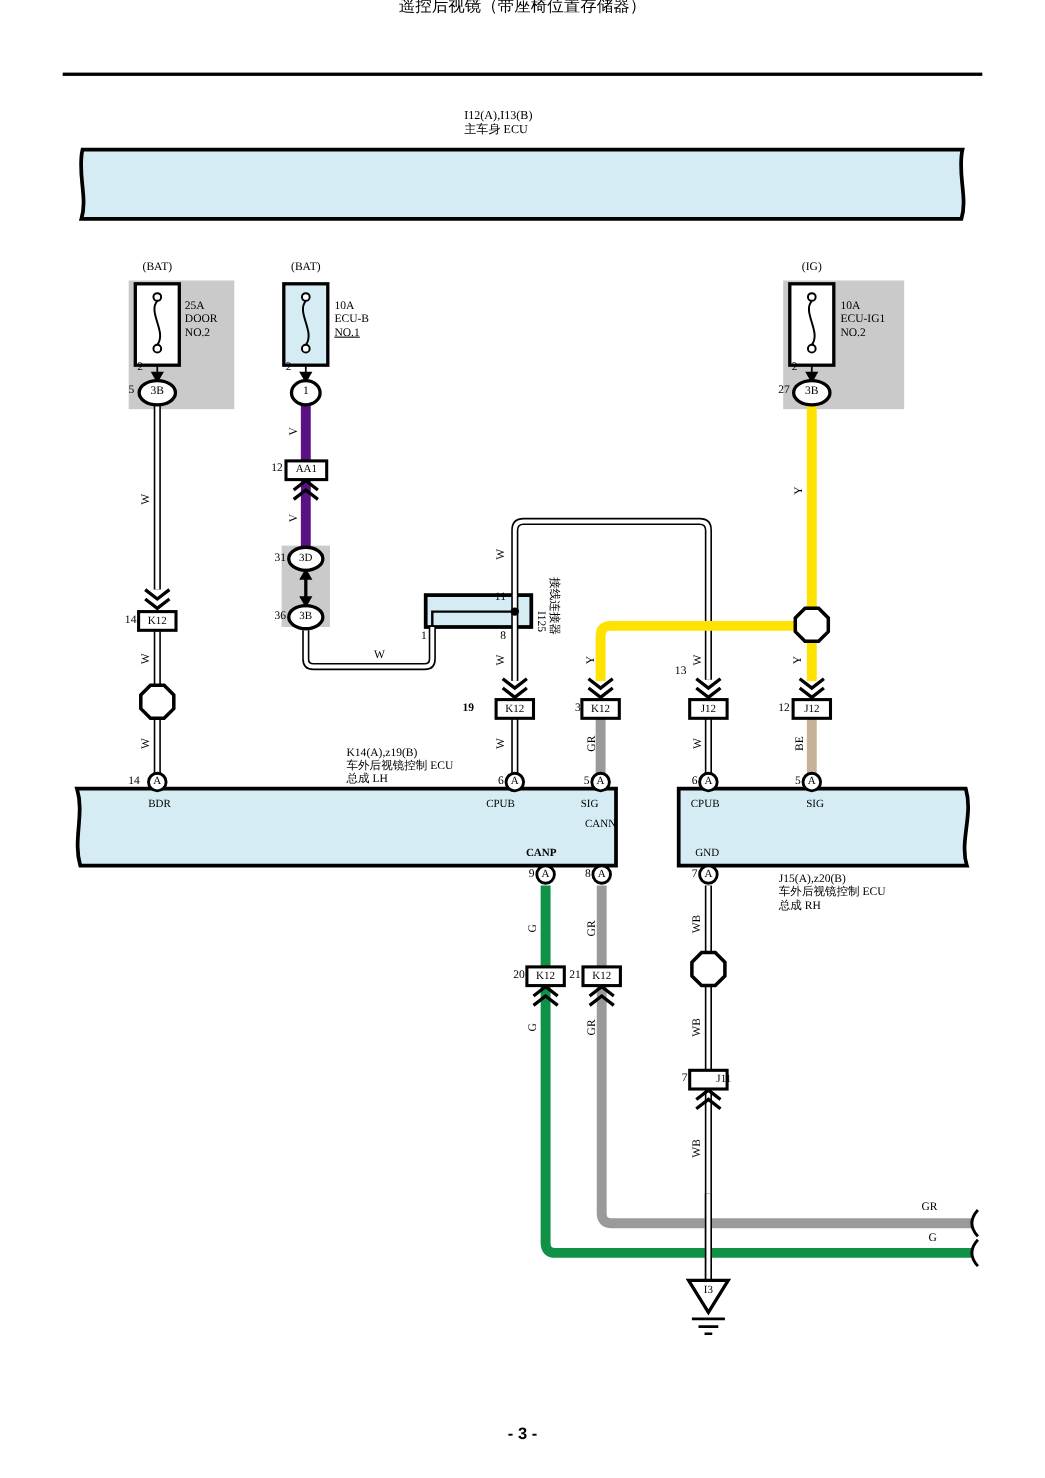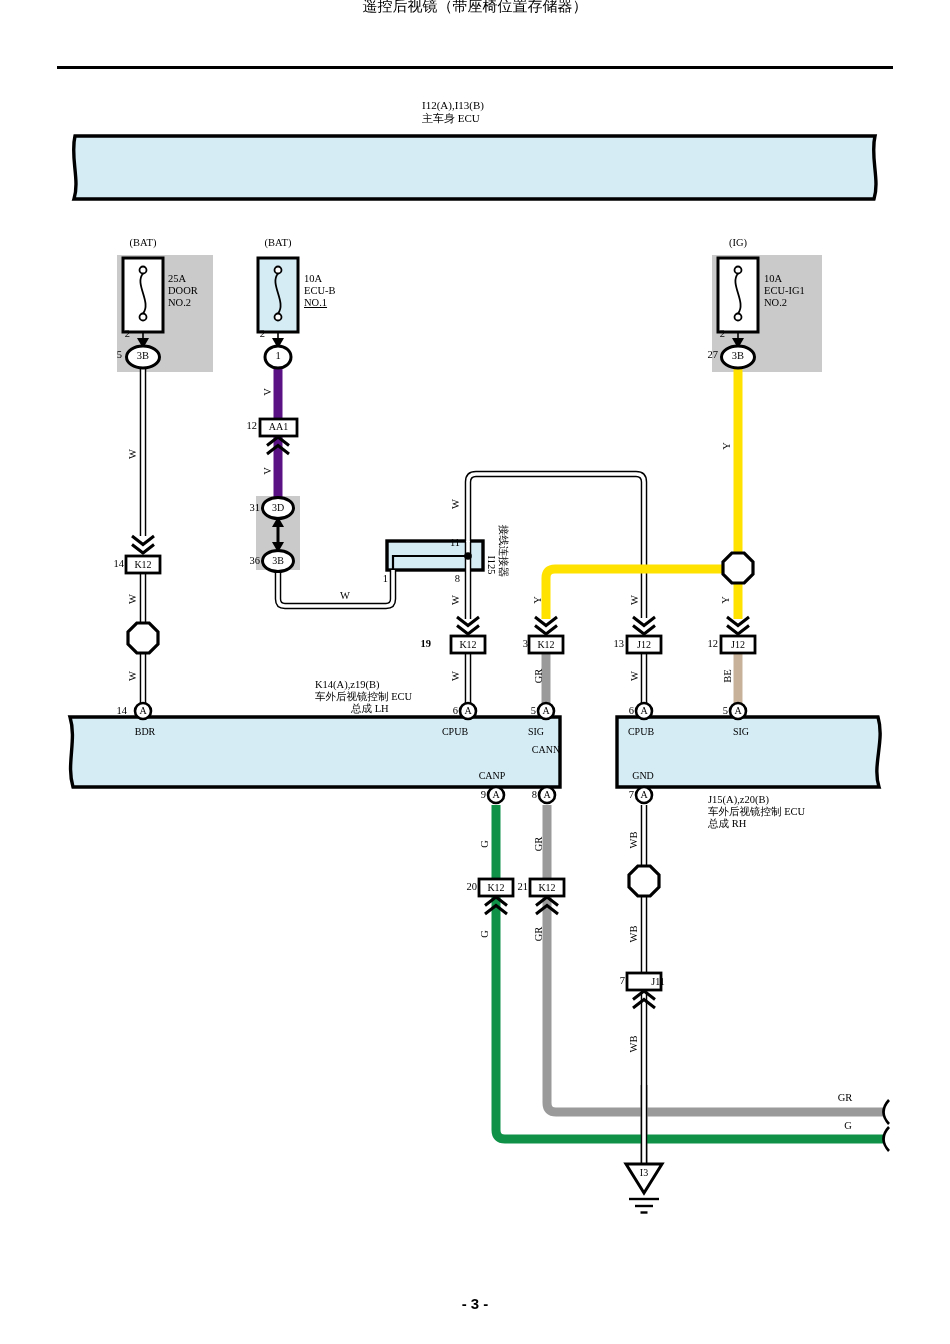--- a/index.html
+++ b/index.html
@@ -245,21 +245,21 @@
   <div class="t s10 ctr" style="left:248px;top:502px;width:60px;">3D</div>
   <div class="t rt" style="left:238px;top:555px;width:22px;">36</div>
   <div class="t s10 ctr" style="left:248px;top:555px;width:60px;">3B</div>
 
   <div class="t rt" style="left:100px;top:558px;width:24px;">14</div>
   <div class="t s10 ctr" style="left:126px;top:559px;width:34px;">K12</div>
   <div class="t rt" style="left:407px;top:638px;width:24px;font-weight:bold;">19</div>
   <div class="t s10 ctr" style="left:451px;top:639px;width:34px;">K12</div>
   <div class="t rt" style="left:504px;top:638px;width:24px;">3</div>
   <div class="t s10 ctr" style="left:529px;top:639px;width:34px;">K12</div>
-  <div class="t rt" style="left:600px;top:638px;width:24px;">13</div>
+  <div class="t rt" style="left:600px;top:605px;width:24px;">13</div>
   <div class="t s10 ctr" style="left:627px;top:639px;width:34px;">J12</div>
   <div class="t rt" style="left:694px;top:638px;width:24px;">12</div>
   <div class="t s10 ctr" style="left:721px;top:639px;width:34px;">J12</div>
   <div class="t rt" style="left:453px;top:881px;width:24px;">20</div>
   <div class="t s10 ctr" style="left:479px;top:882px;width:34px;">K12</div>
   <div class="t rt" style="left:504px;top:881px;width:24px;">21</div>
   <div class="t s10 ctr" style="left:530px;top:882px;width:34px;">K12</div>
   <div class="t rt" style="left:601px;top:975px;width:24px;">7</div>
   <div class="t s10 ctr" style="left:641px;top:976px;width:34px;">J11</div>
 
@@ -290,31 +290,31 @@
   <div class="t ctr rot" style="left:524px;top:838px;width:30px;">GR</div>
   <div class="t ctr rot" style="left:524px;top:928px;width:30px;">GR</div>
   <div class="t ctr rot" style="left:619px;top:834px;width:30px;">WB</div>
   <div class="t ctr rot" style="left:619px;top:928px;width:30px;">WB</div>
   <div class="t ctr rot" style="left:619px;top:1038px;width:30px;">WB</div>
   <div class="t ctr" style="left:830px;top:1092px;width:30px;">GR</div>
   <div class="t ctr" style="left:833px;top:1120px;width:30px;">G</div>
 
   <div class="t" style="left:315px;top:679px;">K14(A),z19(B)</div>
   <div class="t" style="left:315px;top:691px;">车外后视镜控制 ECU</div>
-  <div class="t" style="left:315px;top:703px;margin-left:36px;">总成 LH</div>
+  <div class="t" style="left:315px;top:703px;">总成 LH</div>
   <div class="t rt" style="left:103px;top:705px;width:24px;">14</div>
   <div class="t s10 ctr" style="left:133px;top:705px;width:20px;">A</div>
   <div class="t s10 ctr" style="left:115px;top:726px;width:60px;">BDR</div>
   <div class="t rt" style="left:434px;top:705px;width:24px;">6</div>
   <div class="t s10 ctr" style="left:458px;top:705px;width:20px;">A</div>
   <div class="t s10 ctr" style="left:425px;top:726px;width:60px;">CPUB</div>
   <div class="t rt" style="left:512px;top:705px;width:24px;">5</div>
   <div class="t s10 ctr" style="left:536px;top:705px;width:20px;">A</div>
   <div class="t s10 ctr" style="left:506px;top:726px;width:60px;">SIG</div>
-  <div class="t s10 ctr" style="left:462px;top:770px;width:60px;">CANP</div>
+  <div class="t s10 ctr" style="left:462px;top:770px;width:60px;font-weight:bold;">CANP</div>
   <div class="t s10 ctr" style="left:516px;top:744px;width:60px;text-align:center;">CANN</div>
   <div class="t rt" style="left:462px;top:789px;width:24px;">9</div>
   <div class="t s10 ctr" style="left:486px;top:789px;width:20px;">A</div>
   <div class="t rt" style="left:513px;top:789px;width:24px;">8</div>
   <div class="t s10 ctr" style="left:537px;top:789px;width:20px;">A</div>
 
   <div class="t" style="left:708px;top:794px;text-align:center;">J15(A),z20(B)</div>
   <div class="t" style="left:708px;top:806px;">车外后视镜控制 ECU</div>
   <div class="t" style="left:708px;top:818px;">总成 RH</div>
   <div class="t rt" style="left:610px;top:705px;width:24px;">6</div>

